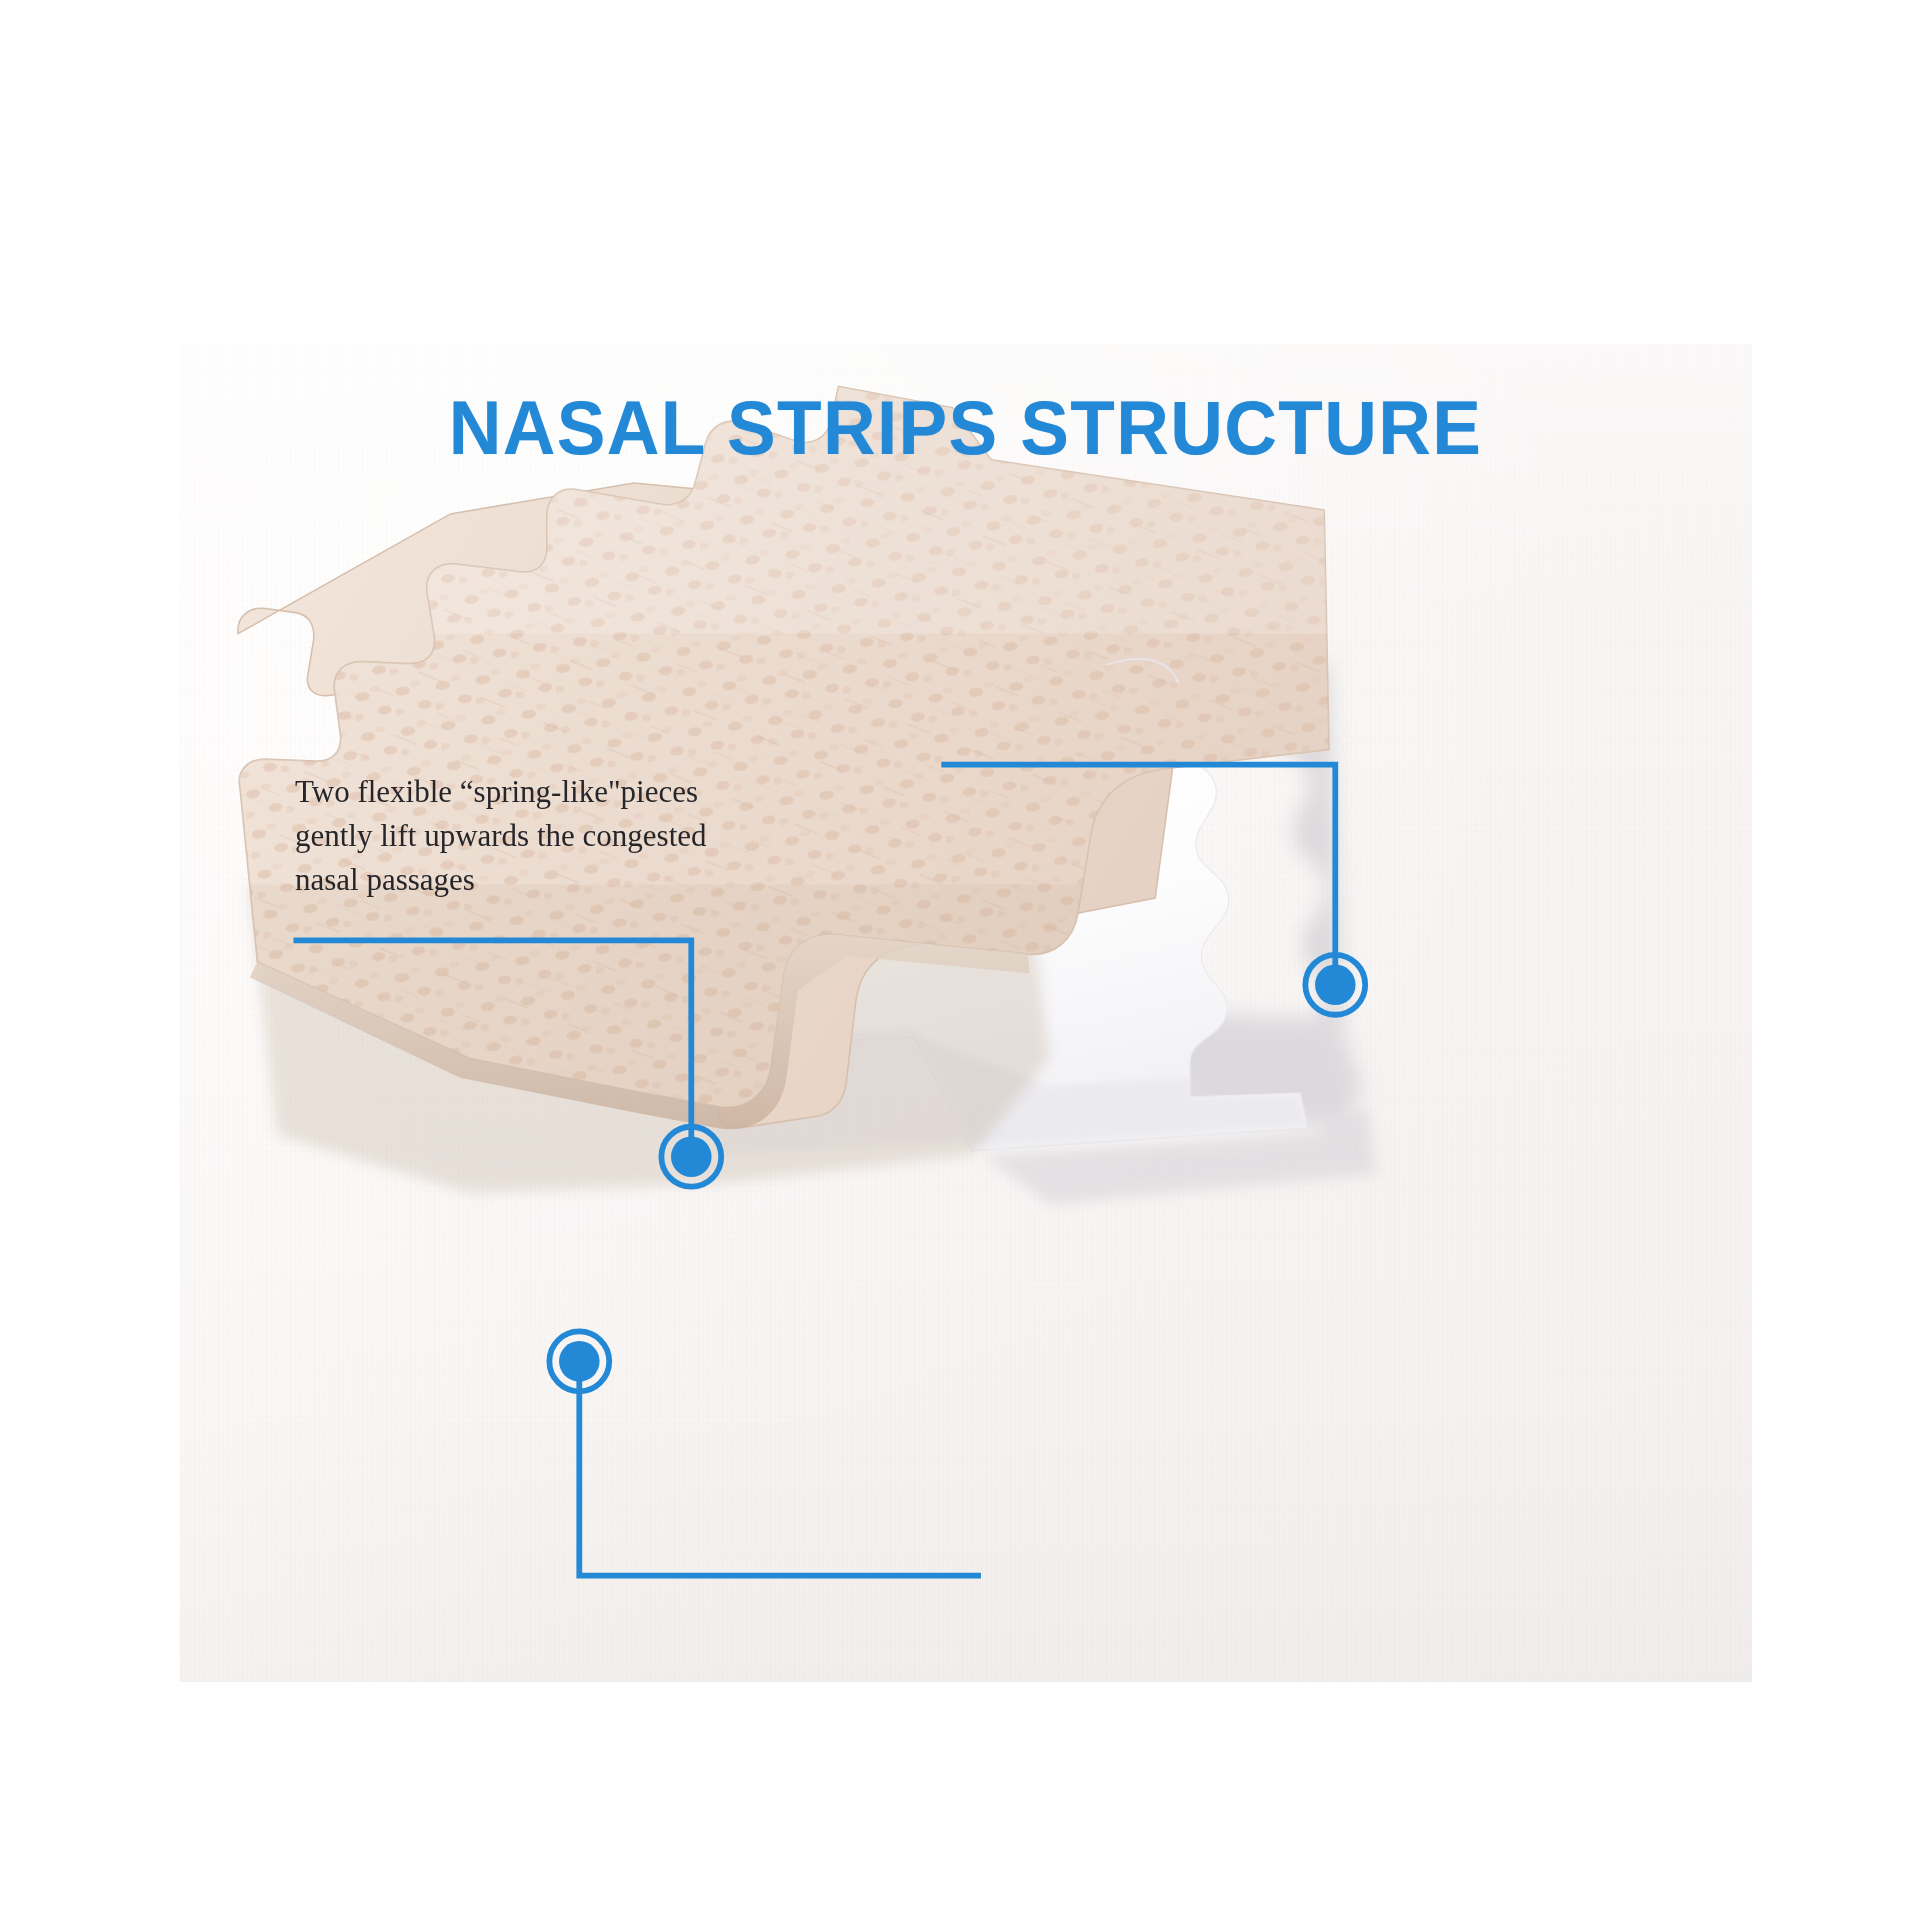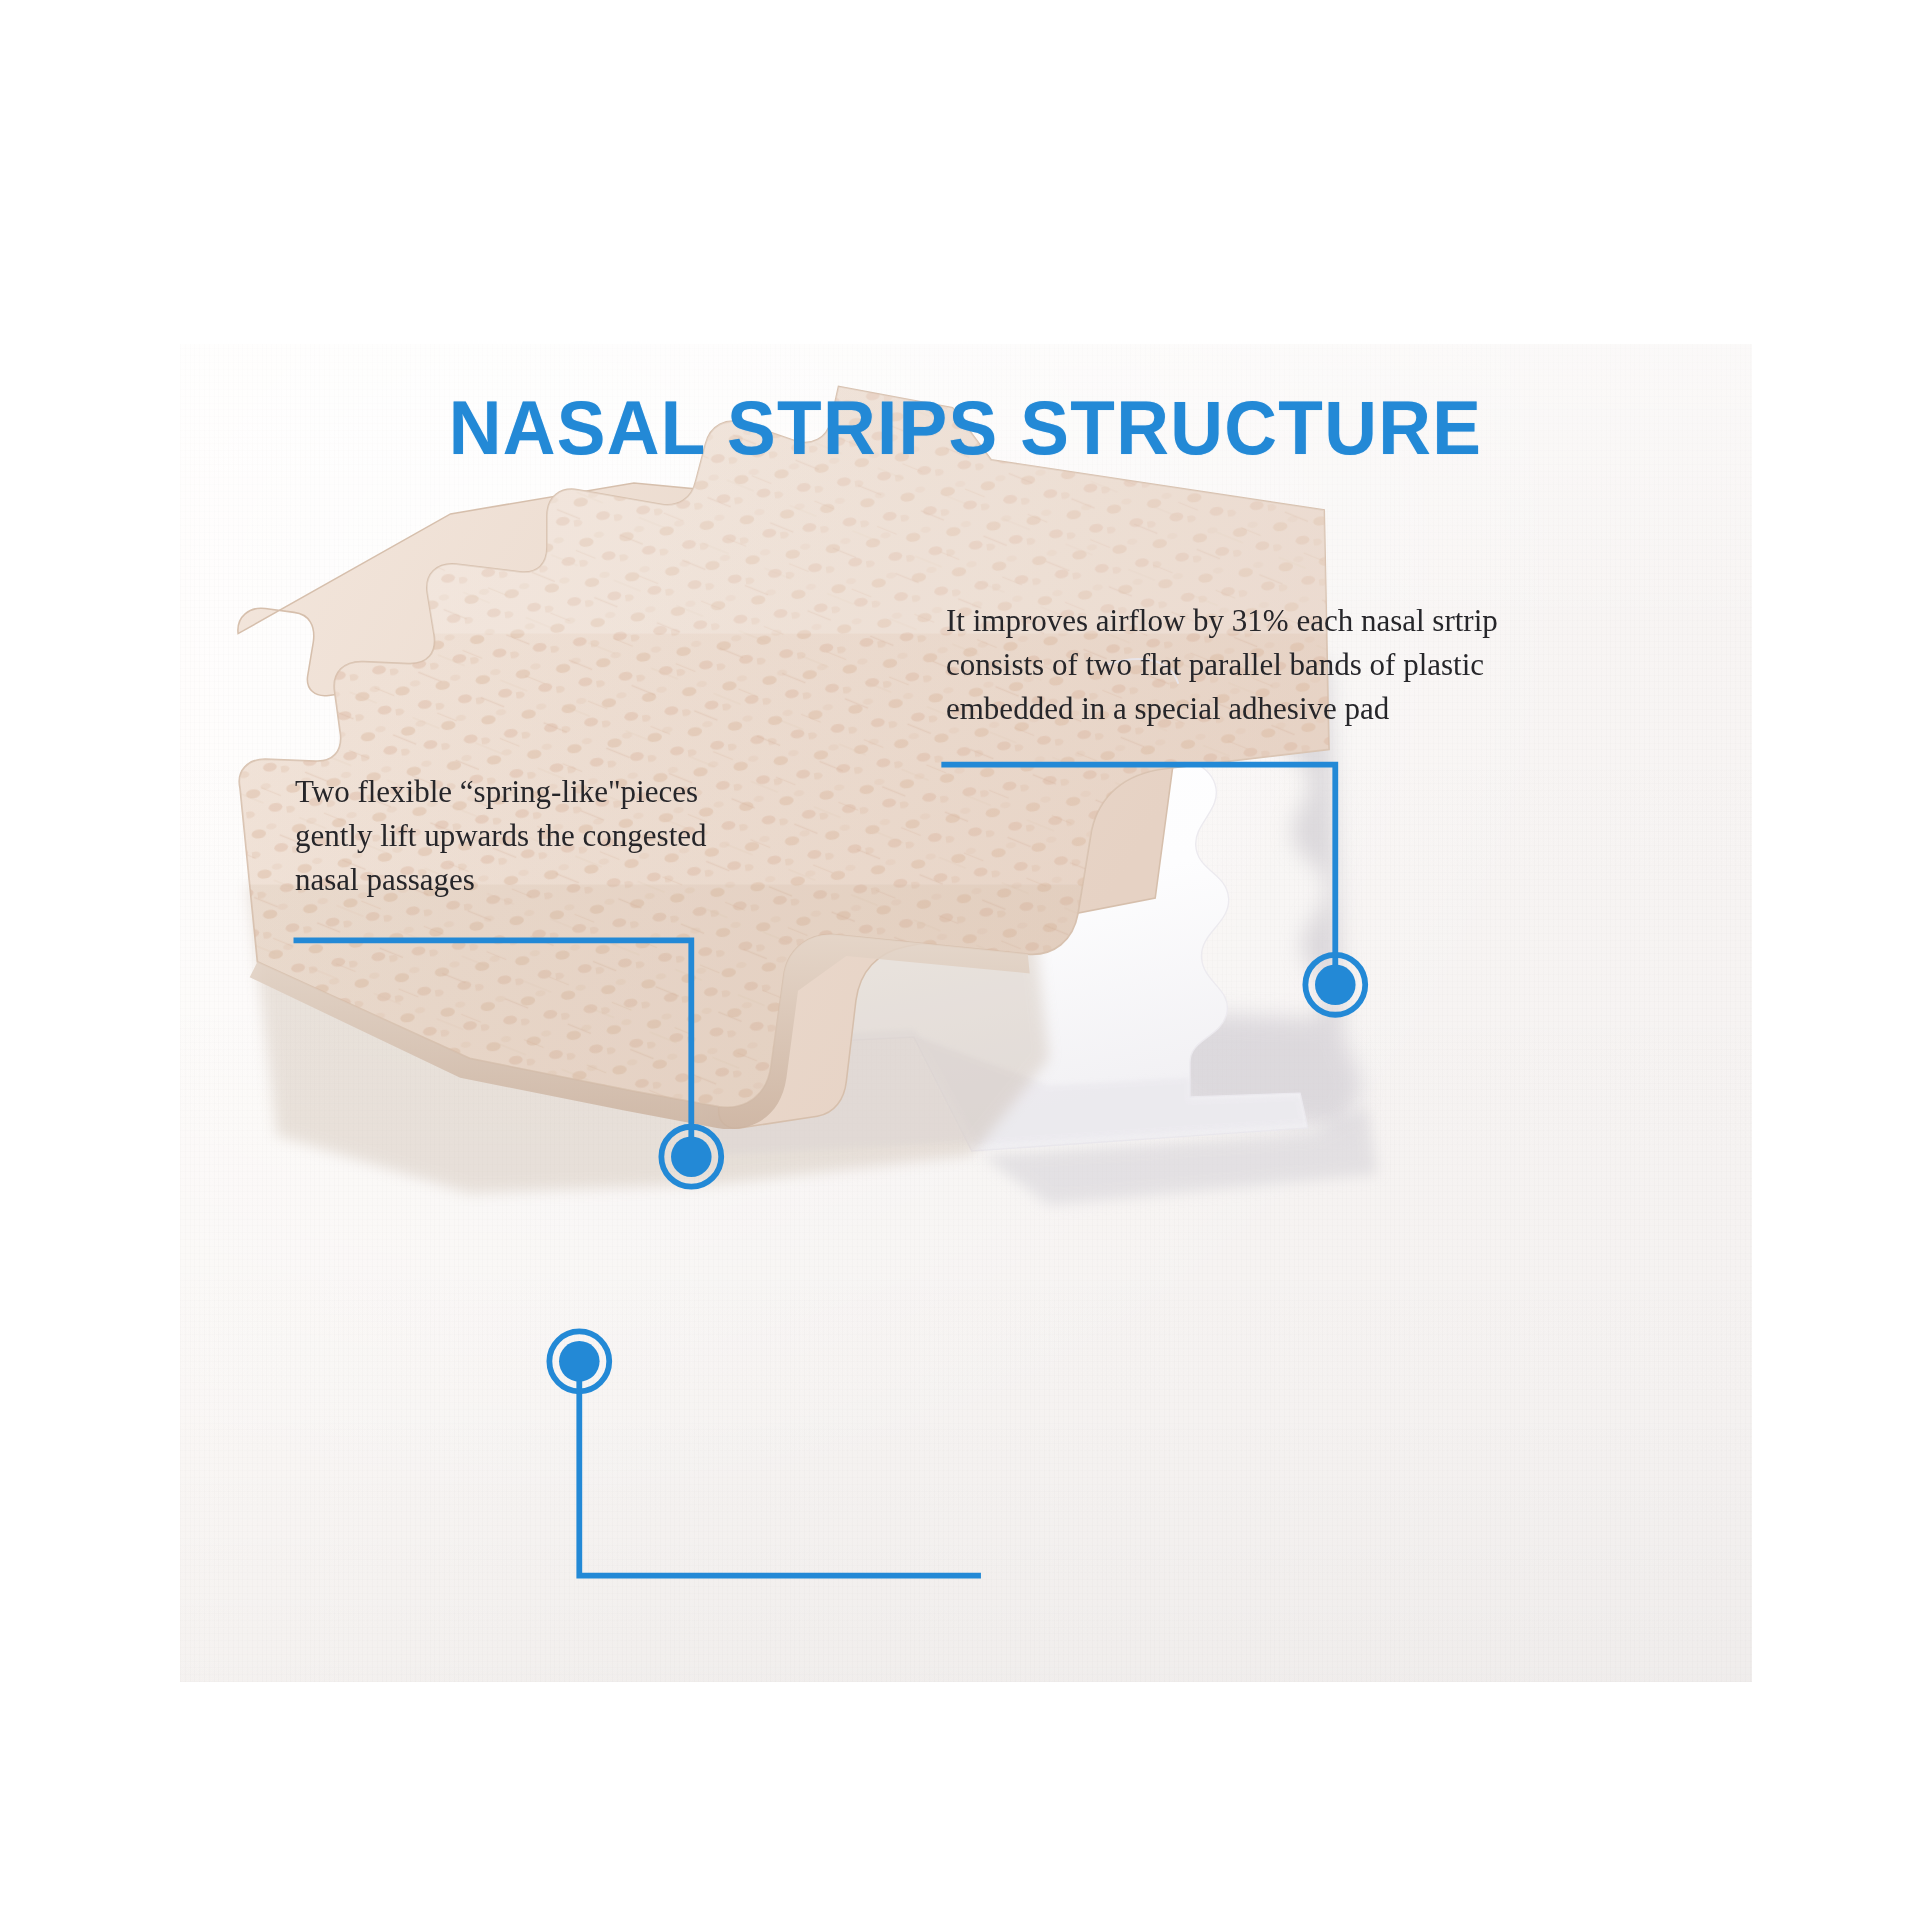--- a/index.html
+++ b/index.html
@@ -318,23 +318,20 @@
 
     <g>
       <polyline points="1013,1632 600,1632 600,1410" fill="none" stroke="#2389d6" stroke-width="6" stroke-linecap="square"></polyline>
       <circle cx="600" cy="1410" r="31" fill="none" stroke="#2389d6" stroke-width="6"></circle>
       <circle cx="600" cy="1410" r="21" fill="#2389d6"></circle>
     </g>
   </svg>
 
   <div id="title">NASAL STRIPS STRUCTURE</div>
 
-  <div class="note" id="note-top-right">It improves airflow by 31% each nasal srtrip
-consists of two flat parallel bands of plastic
-embedded in a special adhesive pad</div>
 
   <div class="note" id="note-left">Two flexible   “spring-like"pieces
 gently lift upwards the congested
 nasal passages</div>
 
 
 </div>
 
 
 </body></html>

